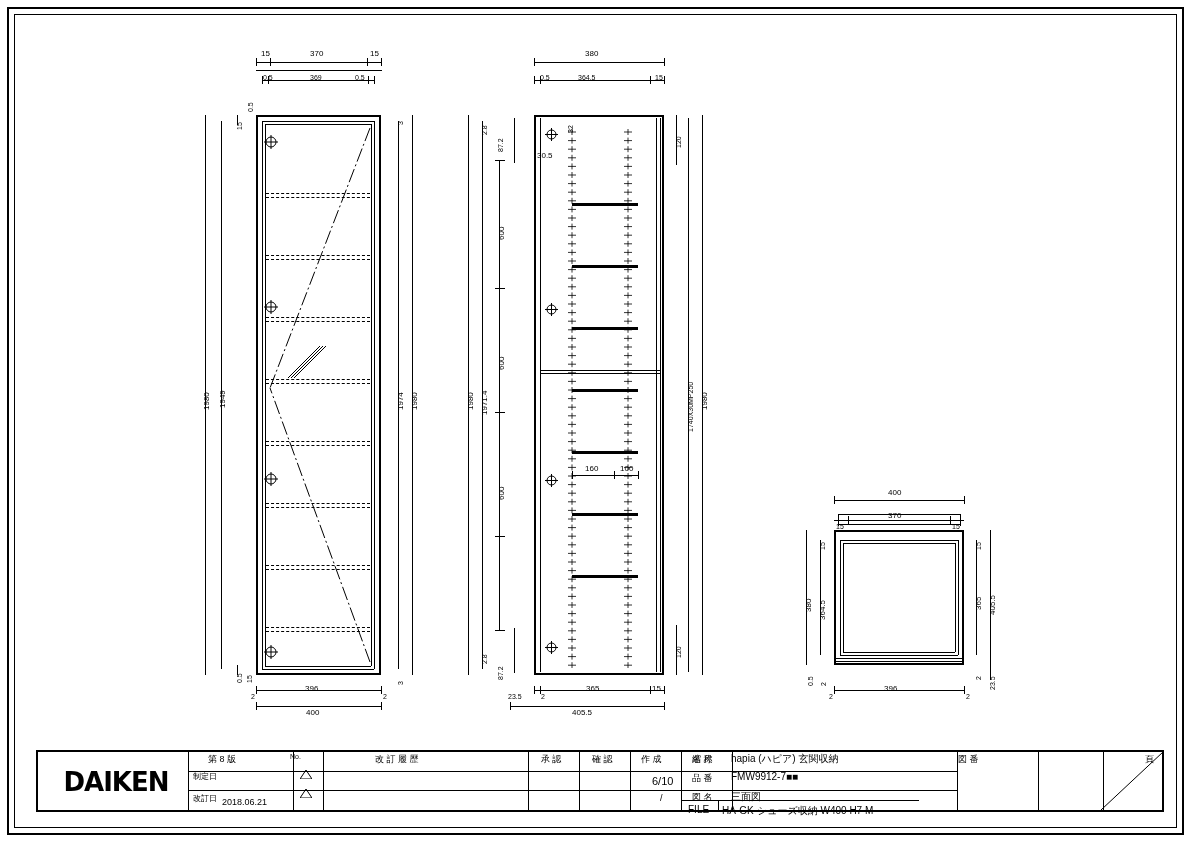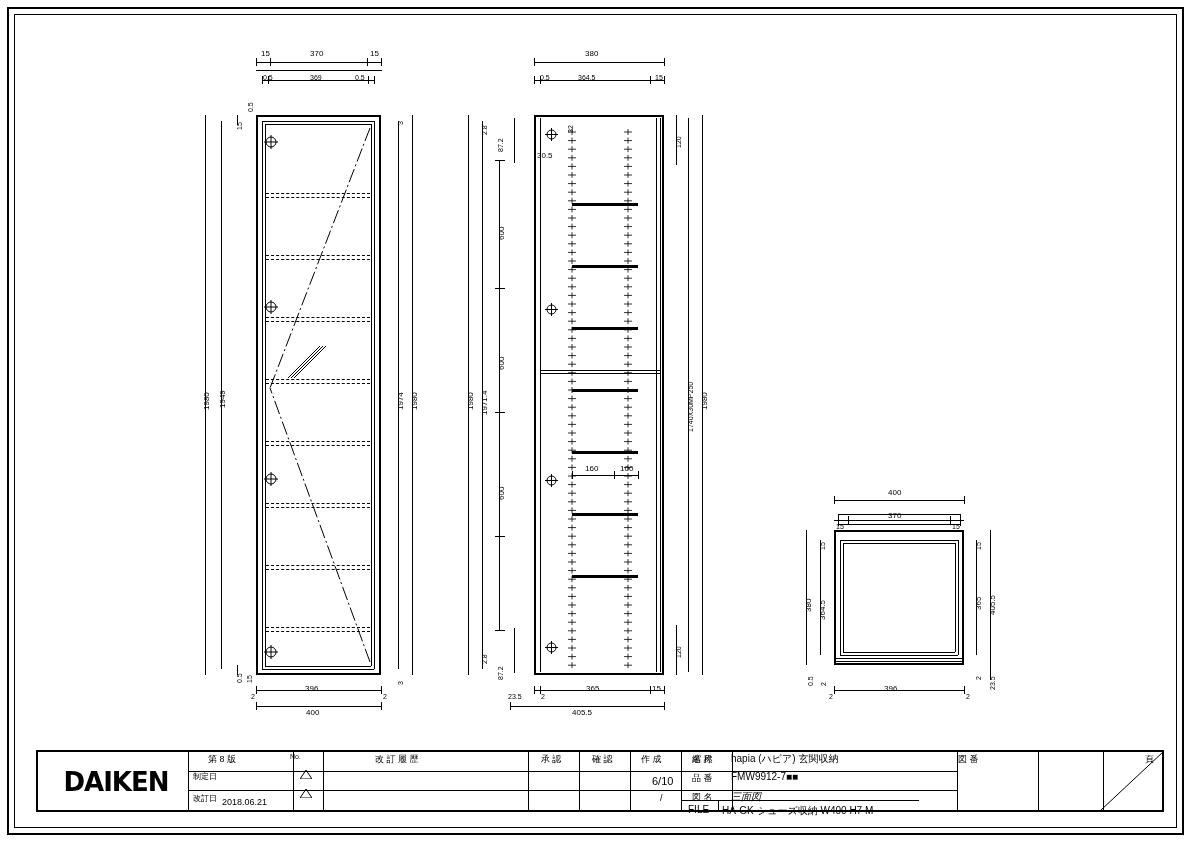--- a/index.html
+++ b/index.html
@@ -621,21 +621,21 @@
   <div class="cell-txt" style="left:641px;top:753px;">作 成</div>
   <div class="cell-txt" style="left:692px;top:753px;">縮 尺</div>
   <div class="cell-txt" style="left:652px;top:775px;font-size:11px;">6/10</div>
   <div class="cell-txt" style="left:660px;top:793px;">/</div>
 
   <div class="cell-txt" style="left:692px;top:753px;">名 称</div>
   <div class="cell-txt" style="left:731px;top:752px;font-size:10px;">hapia (ハピア)  玄関収納</div>
   <div class="cell-txt" style="left:692px;top:772px;">品 番</div>
   <div class="cell-txt" style="left:731px;top:771px;font-size:10px;">FMW9912-7■■</div>
   <div class="cell-txt" style="left:692px;top:791px;">図 名</div>
-  <div class="cell-txt" style="left:731px;top:790px;font-size:10px;font-style:italic;">三面図</div>
+  <div class="cell-txt" style="left:731px;top:790px;font-size:10px;">三面図</div>
   <div class="cell-txt" style="left:688px;top:804px;font-size:10px;">FILE</div>
   <div class="cell-txt" style="left:722px;top:804px;font-size:10px;">HA-GK-シューズ収納 W400 H7 M</div>
 
   <div class="cell-txt" style="left:958px;top:753px;">図 番</div>
   <div class="cell-txt" style="left:1145px;top:753px;">頁</div>
 
   <svg style="position:absolute;left:1101px;top:752px;" width="62" height="58">
     <line x1="0" y1="58" x2="62" y2="0" stroke="#000" stroke-width="1"></line>
   </svg>
 

